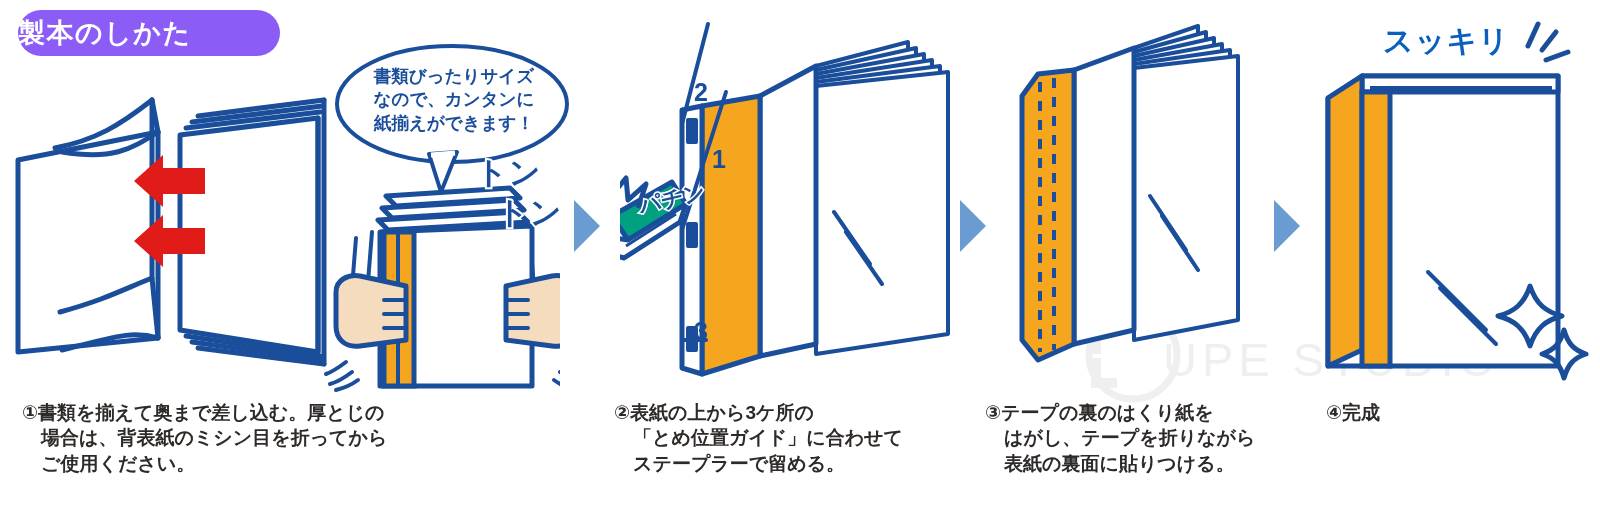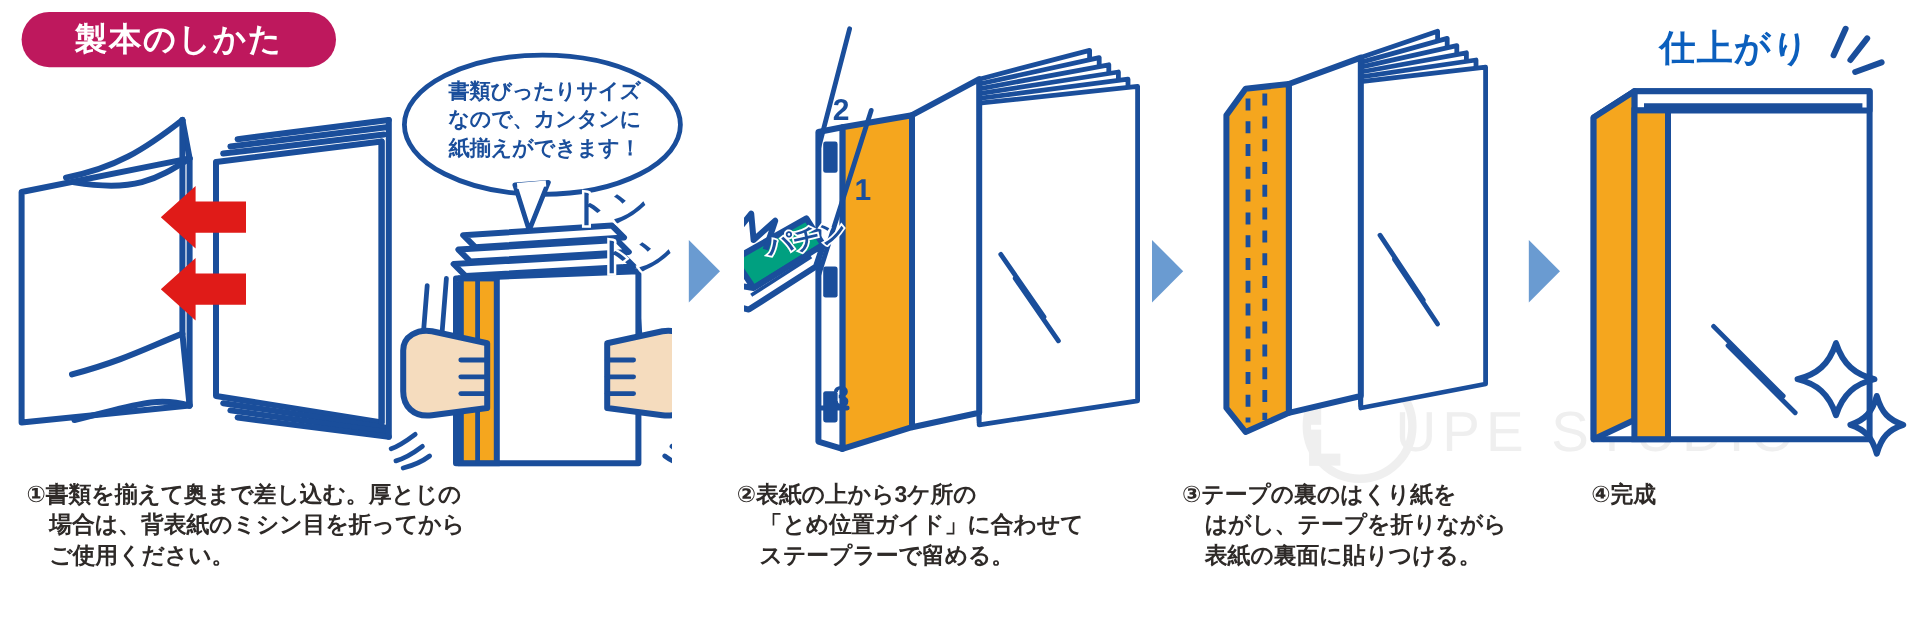--- a/index.html
+++ b/index.html
@@ -15,25 +15,24 @@
     font-family: "Liberation Sans", "DejaVu Sans", sans-serif;
   }
 
   
   #title-pill {
     position: absolute;
     left: 18px;
     top: 10px;
     width: 262px;
     height: 46px;
-    background: #be185d;
+    background: #8b5cf6;
     border-radius: 23px;
     display: flex;
     align-items: center;
-    justify-content: center;
   }
   #title-pill .label {
     color: #ffffff;
     font-size: 27px;
     font-weight: bold;
     letter-spacing: 1.5px;
     white-space: nowrap;
   }
 
   
@@ -389,21 +388,21 @@
 
     <g stroke="#1a4e9b" stroke-width="5" stroke-linecap="round" fill="none">
       <path d="M238 24 L228 46"></path>
       <path d="M256 32 L242 50"></path>
       <path d="M268 52 L246 60"></path>
     </g>
   </svg>
 </div>
 
 <div id="finish-headline">
-  <span class="fh-line l1">仕上がり</span>
+  <span class="fh-line l1">スッキリ</span>
 </div>
 
 <div class="caption" id="cap-1">①書類を揃えて奥まで差し込む。厚とじの
 　場合は、背表紙のミシン目を折ってから
 　ご使用ください。</div>
 <div class="caption" id="cap-2">②表紙の上から3ケ所の
 　「とめ位置ガイド」に合わせて
 　ステープラーで留める。</div>
 <div class="caption" id="cap-3">③テープの裏のはくり紙を
 　はがし、テープを折りながら

